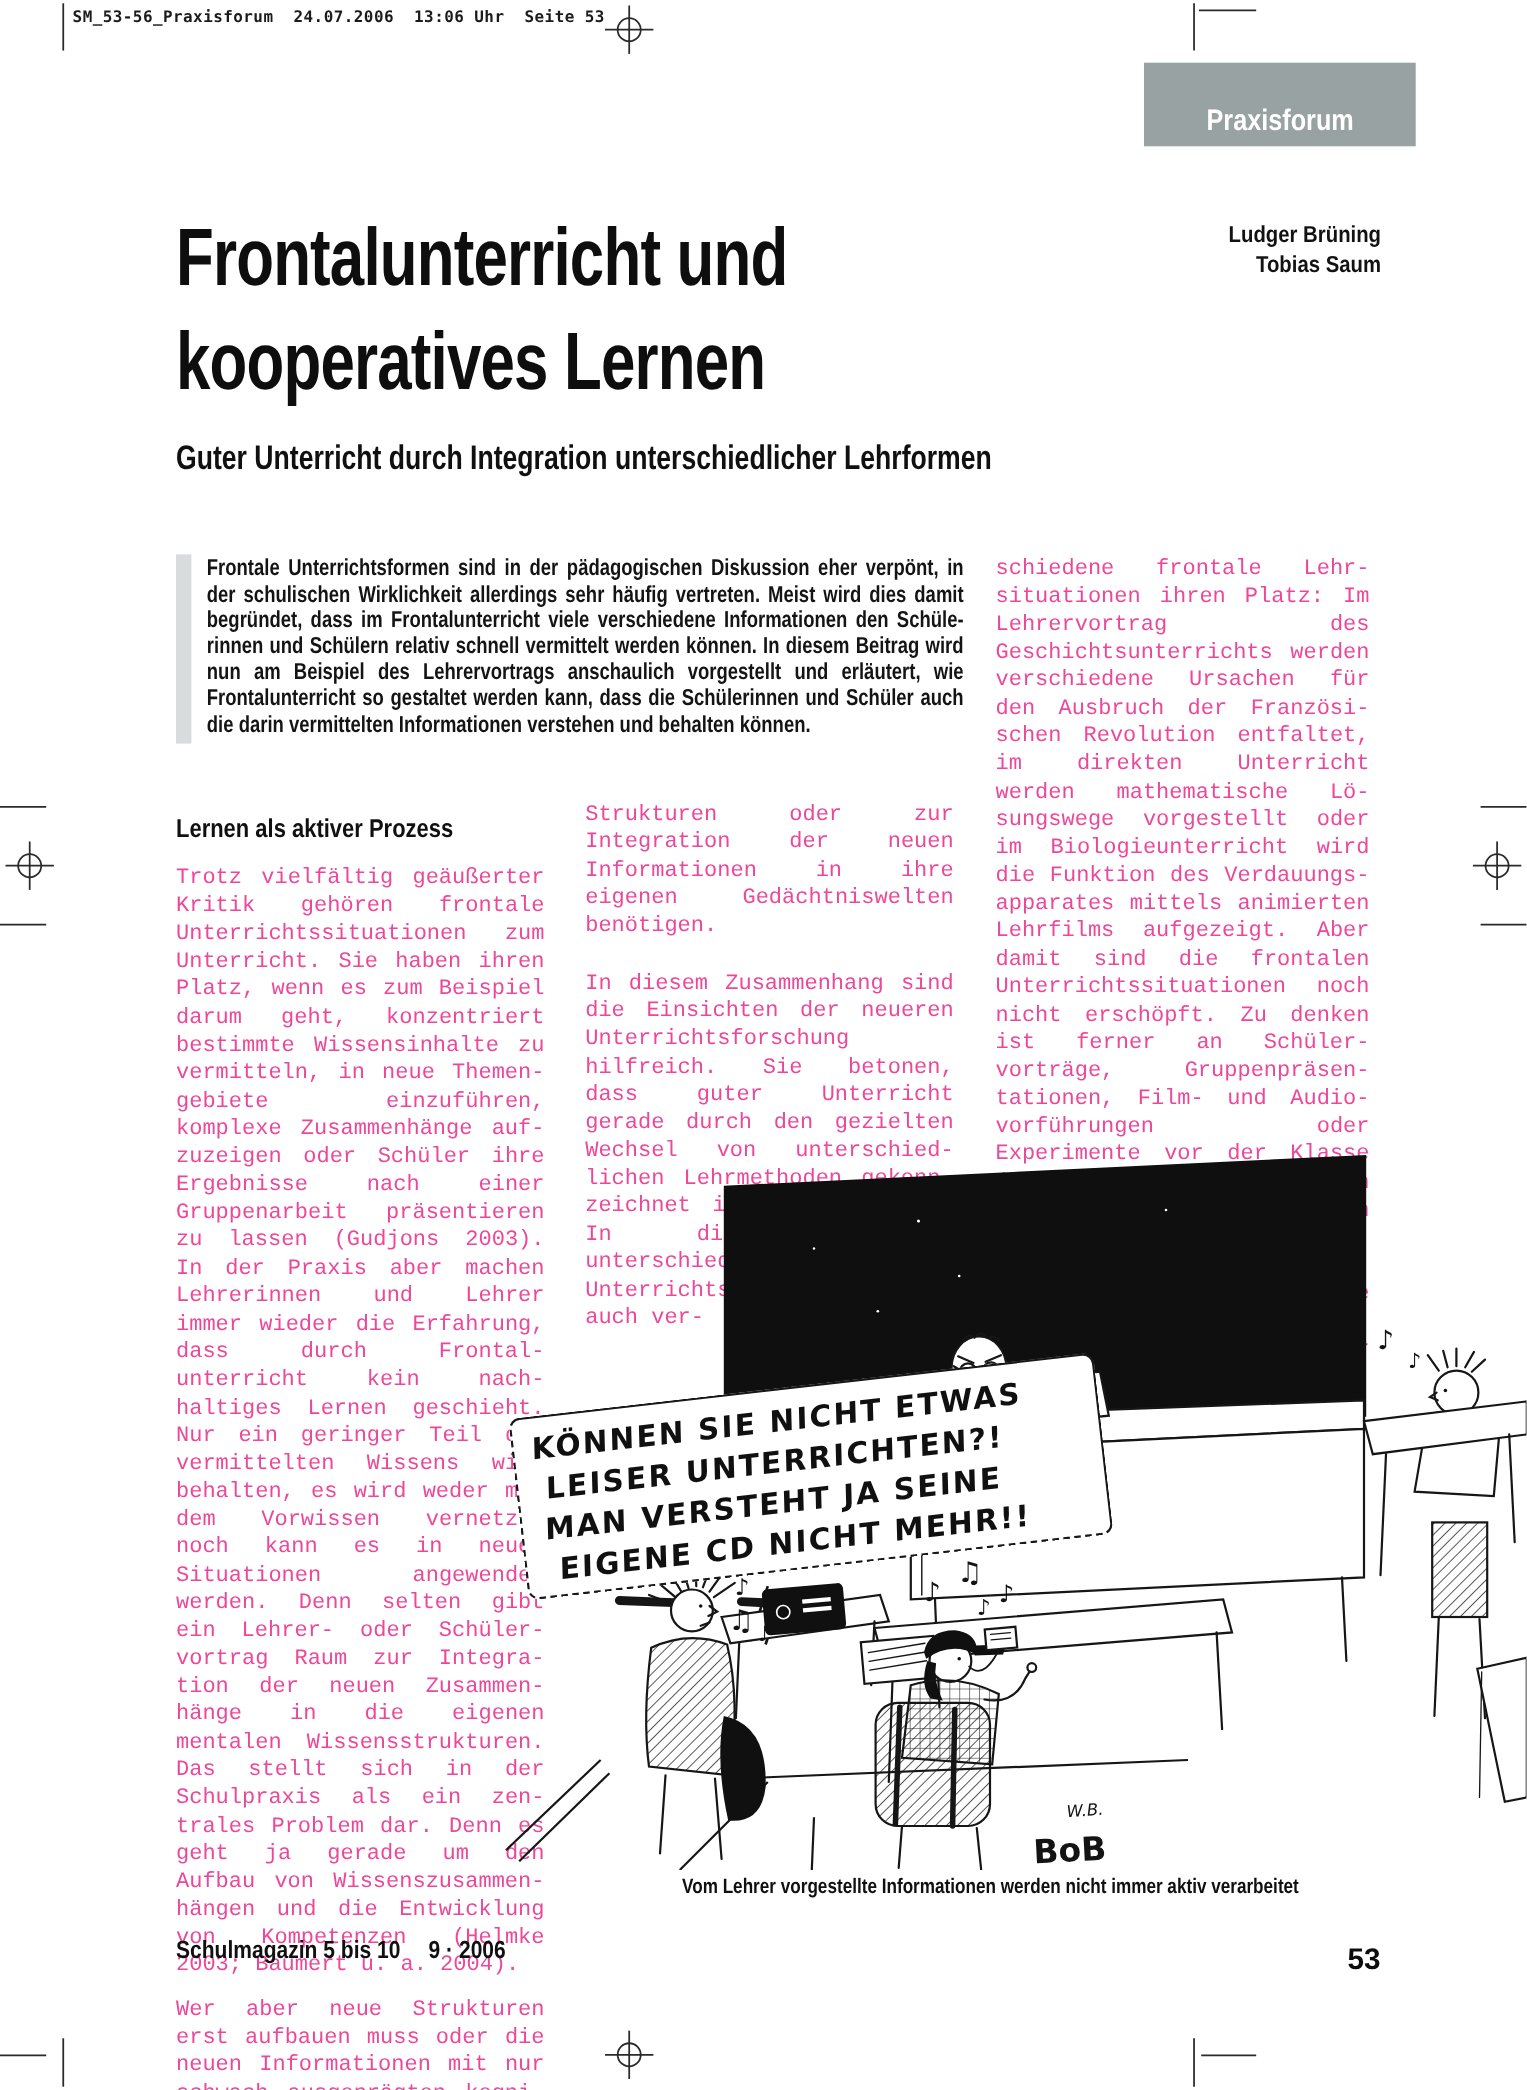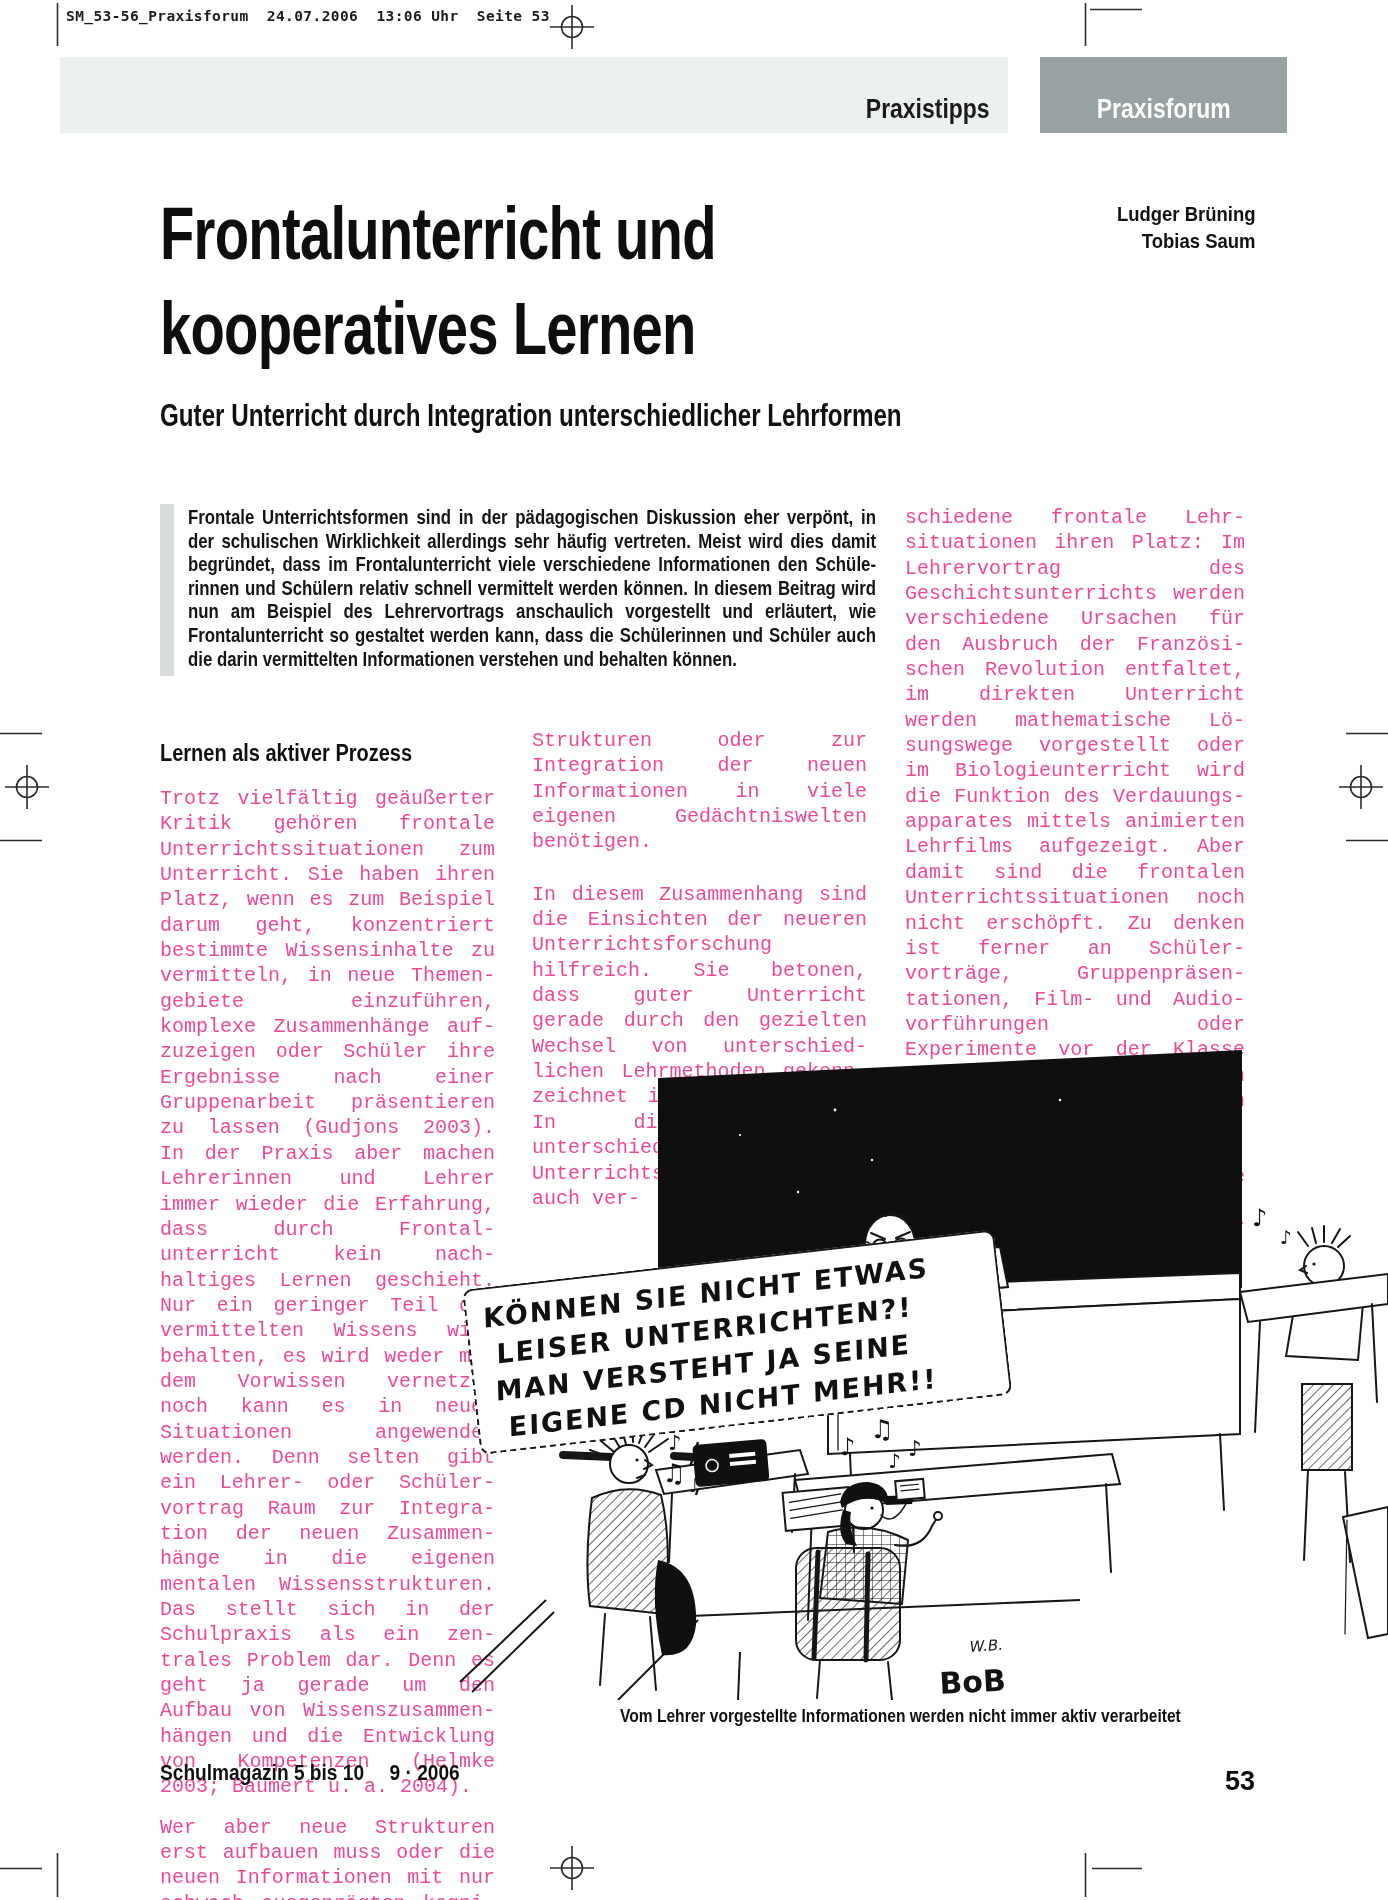--- a/index.html
+++ b/index.html
@@ -76,23 +76,20 @@
       <line x1="572" y1="1846" x2="572" y2="1890"></line>
         <line x1="550" y1="1868" x2="594" y2="1868"></line>
       <circle cx="572" cy="1868" r="10.5"></circle>
       <line x1="1085.5" y1="1853" x2="1085.5" y2="1897"></line>
         <line x1="1092" y1="1868.5" x2="1142" y2="1868.5"></line>
     </g>
   </svg>
 
   <div class="abs slug" style="left:66px;top:8px">SM_53-56_Praxisforum  24.07.2006  13:06 Uhr  Seite 53</div>
 
-  <div class="abs headerbar" style="left:60px;top:57px;width:948px;height:76px">
-    <span class="tab">Praxistipps</span>
-  </div>
   <div class="abs badge" style="left:1008px;top:57px;width:247px;height:76px">
     <span class="badge-inner">Praxisforum</span>
   </div>
 
   <div class="abs title" style="left:160px;top:186px">
     <div>Frontalunterricht und</div>
     <div>kooperatives Lernen</div>
   </div>
   <div class="abs authors" style="right:133px;top:200px">
     <div>Ludger Brüning</div>
@@ -110,21 +107,21 @@
     <p>schiedene frontale Lehr­situationen ihren Platz: Im Lehrer­vortrag des Geschichts­unterrichts werden verschiedene Ursa­chen für den Ausbruch der Französi­schen Revolution entfaltet, im direkten Unterricht werden mathe­matische Lö­sungs­wege vorgestellt oder im Biologie­unterricht wird die Funktion des Ver­dauungs­apparates mittels animierten Lehr­films aufgezeigt. Aber damit sind die frontalen Unterrichts­situationen noch nicht erschöpft. Zu denken ist fer­ner an Schüler­vorträge, Gruppen­präsen­tationen, Film- und Audio­vorführungen oder Experimente vor der Klasse (Abb. 1). Und auch das den Unterricht viel­fach noch dominierende fragend-ent­wickelnde Unterrichts­gespräch weist viele Merkmale des Frontal­unterrichts auf (zur Definition von Frontal­unter­richt vgl. Meyer 1987).</p>
   </div>
 
   <div class="abs sechead" style="left:160px;top:740px">Lernen als aktiver Prozess</div>
   <div class="abs bodycol" style="left:160px;top:786px">
     <p>Trotz vielfältig geäußerter Kritik gehören frontale Unterrichts­situationen zum Un­terricht. Sie haben ihren Platz, wenn es zum Beispiel darum geht, kon­zentriert bestimmte Wissens­inhalte zu ver­mitteln, in neue Themen­gebiete ein­zuführen, komplexe Zusammen­hänge auf­zuzeigen oder Schüler ihre Ergeb­nisse nach einer Gruppen­arbeit prä­sentieren zu lassen (Gudjons 2003). In der Praxis aber ma­chen Lehre­rinnen und Lehrer immer wieder die Er­fahrung, dass durch Fron­tal­unterricht kein nach­haltiges Lernen geschieht. Nur ein geringer Teil des ver­mittelten Wissens wird behalten, es wird weder mit dem Vor­wissen vernetzt, noch kann es in neuen Situa­tionen ange­wendet werden. Denn selten gibt ein Lehrer- oder Schüler­vortrag Raum zur Integra­tion der neuen Zusammen­hänge in die ei­genen mentalen Wissens­strukturen. Das stellt sich in der Schul­praxis als ein zen­trales Problem dar. Denn es geht ja gerade um den Aufbau von Wissens­zusammen­hängen und die Ent­wicklung von Kompe­tenzen (Helmke 2003; Baumert u. a. 2004).</p>
     <p class="gap1">Wer aber neue Strukturen erst auf­bauen muss oder die neuen Infor­mationen mit nur schwach aus­geprägten kogni­tiven Wissens­strukturen in Beziehung setzen möchte, der muss sich aktiv mit den In­formationen aus­einander­setzen können und benötigt dazu aus­reichend Zeit. Das bedeutet, dass unsere Schüle­rinnen und Schüler sowohl den Raum als auch die An­regung zum Aufbau neuer mentaler</p>
   </div>
 
   <div class="abs bodycol" style="left:532px;top:728px">
-    <p>Strukturen oder zur Integration der neuen Informationen in viele eigenen Gedächtnis­welten benötigen.</p>
+    <p>Strukturen oder zur Integration der neuen Informationen in ihre eigenen Gedächtnis­welten benötigen.</p>
     <p class="gap2">In diesem Zusammenhang sind die Ein­sichten der neueren Unterrichts­for­schung hilfreich. Sie betonen, dass guter Unterricht gerade durch den gezielten Wechsel von unterschied­lichen Lehr­me­thoden gekenn­zeichnet ist (Meyer 2004). In diesem Wechsel unterschied­li­cher Unterrichts­formen haben auch ver-</p>
   </div>
 
   <svg class="abs" style="left:440px;top:1040px" width="948" height="660" viewBox="0 0 948 660">
     <defs>
       <pattern id="hatch" width="7" height="7" patternUnits="userSpaceOnUse" patternTransform="rotate(45)">
         <line x1="0" y1="0" x2="0" y2="7" stroke="#161616" stroke-width="1.3"></line>
       </pattern>
       <pattern id="plaid" width="9" height="9" patternUnits="userSpaceOnUse">
         <path d="M0 0H9M0 0V9" stroke="#161616" stroke-width="1"></path>

